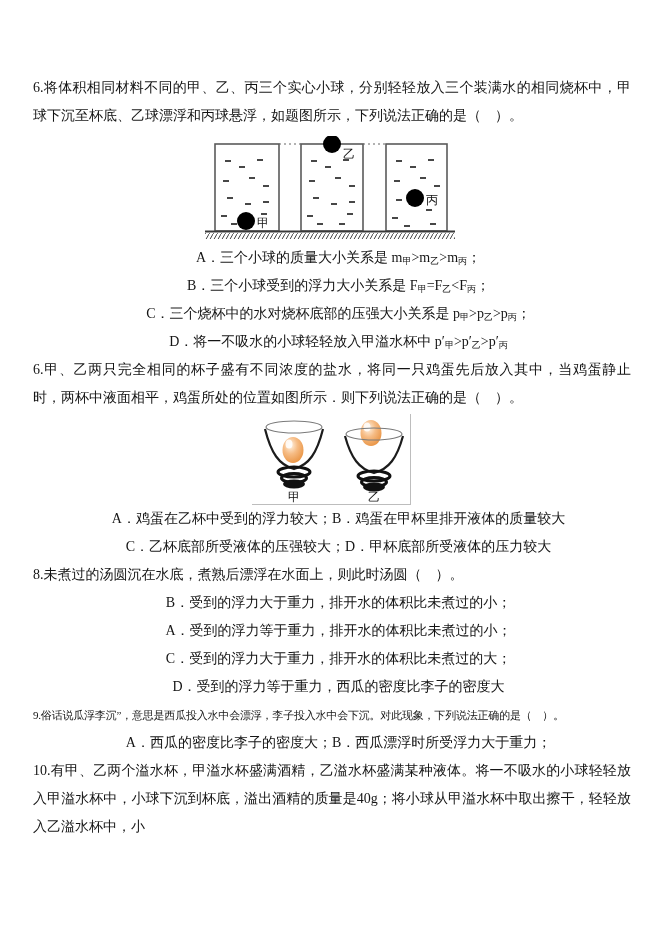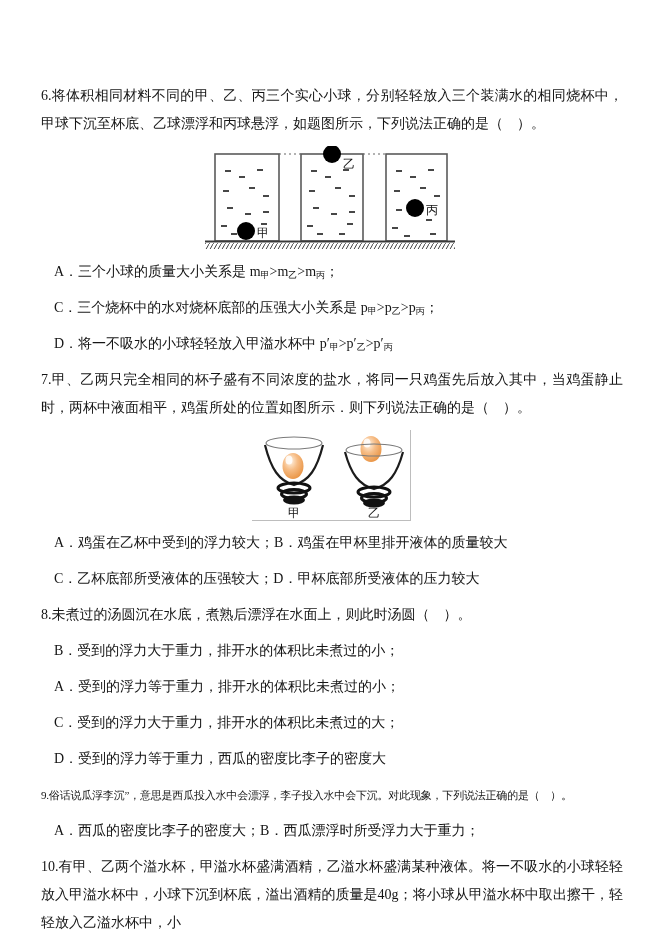--- a/index.html
+++ b/index.html
@@ -2,23 +2,23 @@
 <html><head>
 <meta charset="utf-8">
 <style>
   html,body{margin:0;padding:0;}
   body{
     width:661px;height:935px;background:#ffffff;overflow:hidden;
     font-family:"Liberation Serif","DejaVu Serif",serif;
     color:#141414;
   }
   .page{padding:74px 30px 0 33px;font-size:14px;line-height:28px;}
-  p{margin:8px;}
+  p{margin:0;}
   .stem{text-align:justify;}
-  .opt{padding-left:13px;}
+  .opt{padding-left:13px;text-align:center;}
   .q9stem{font-size:11px;white-space:nowrap;letter-spacing:-0.2px;}
   sub{font-size:9px;line-height:0;vertical-align:-2px;}
   .fig1{margin:6px 0 4px 172px;width:250px;height:104px;}
   .fig2{
     margin:2px 0 0 219px;width:158px;height:90px;
     border-right:1px solid #bdbdbd;border-bottom:1px solid #bdbdbd;
   }
   svg{display:block;}
   .beaker{fill:none;stroke:#5a5a5a;stroke-width:1.6;}
   .waterdash{stroke:#333;stroke-width:1.8;}
@@ -103,24 +103,25 @@
 
       <line class="ground" x1="0" y1="95.5" x2="250" y2="95.5"></line>
       <pattern id="hatch" width="4" height="7" patternUnits="userSpaceOnUse">
         <path d="M0,7 L4,0" stroke="#444" stroke-width="1"></path>
       </pattern>
       <rect x="0" y="97" width="250" height="6" fill="url(#hatch)"></rect>
     </svg>
   </div>
 
   <p class="opt"><span>A．三个小球的质量大小关系是 </span><span><span>m</span><sub>甲</sub><span>&gt;m</span><sub>乙</sub><span>&gt;m</span><sub>丙</sub><span>；</span></span></p>
+  <p class="opt"><span>B．三个小球受到的浮力大小关系是 </span><span><span>F</span><sub>甲</sub><span>=F</span><sub>乙</sub><span>&lt;F</span><sub>丙</sub><span>；</span></span></p>
   <p class="opt"><span>C．三个烧杯中的水对烧杯底部的压强大小关系是 </span><span><span>p</span><sub>甲</sub><span>&gt;p</span><sub>乙</sub><span>&gt;p</span><sub>丙</sub><span>；</span></span></p>
   <p class="opt"><span>D．将一不吸水的小球轻轻放入甲溢水杯中 </span><span><span>p′</span><sub>甲</sub><span>&gt;p′</span><sub>乙</sub><span>&gt;p′</span><sub>丙</sub></span></p>
 
-  <p class="stem">7.甲、乙两只完全相同的杯子盛有不同浓度的盐水，将同一只鸡蛋先后放入其中，当鸡蛋静止时，两杯中液面相平，鸡蛋所处的位置如图所示．则下列说法正确的是（　）。</p>
+  <p class="stem">6.甲、乙两只完全相同的杯子盛有不同浓度的盐水，将同一只鸡蛋先后放入其中，当鸡蛋静止时，两杯中液面相平，鸡蛋所处的位置如图所示．则下列说法正确的是（　）。</p>
 
   <div class="fig2">
     <svg width="158" height="90" viewBox="0 0 158 90">
       <defs>
         <radialGradient id="eggGrad" cx="38%" cy="32%" r="75%">
           <stop offset="0%" stop-color="#fff3e4"></stop>
           <stop offset="45%" stop-color="#f6bc85"></stop>
           <stop offset="100%" stop-color="#e8913f"></stop>
         </radialGradient>
       </defs>

